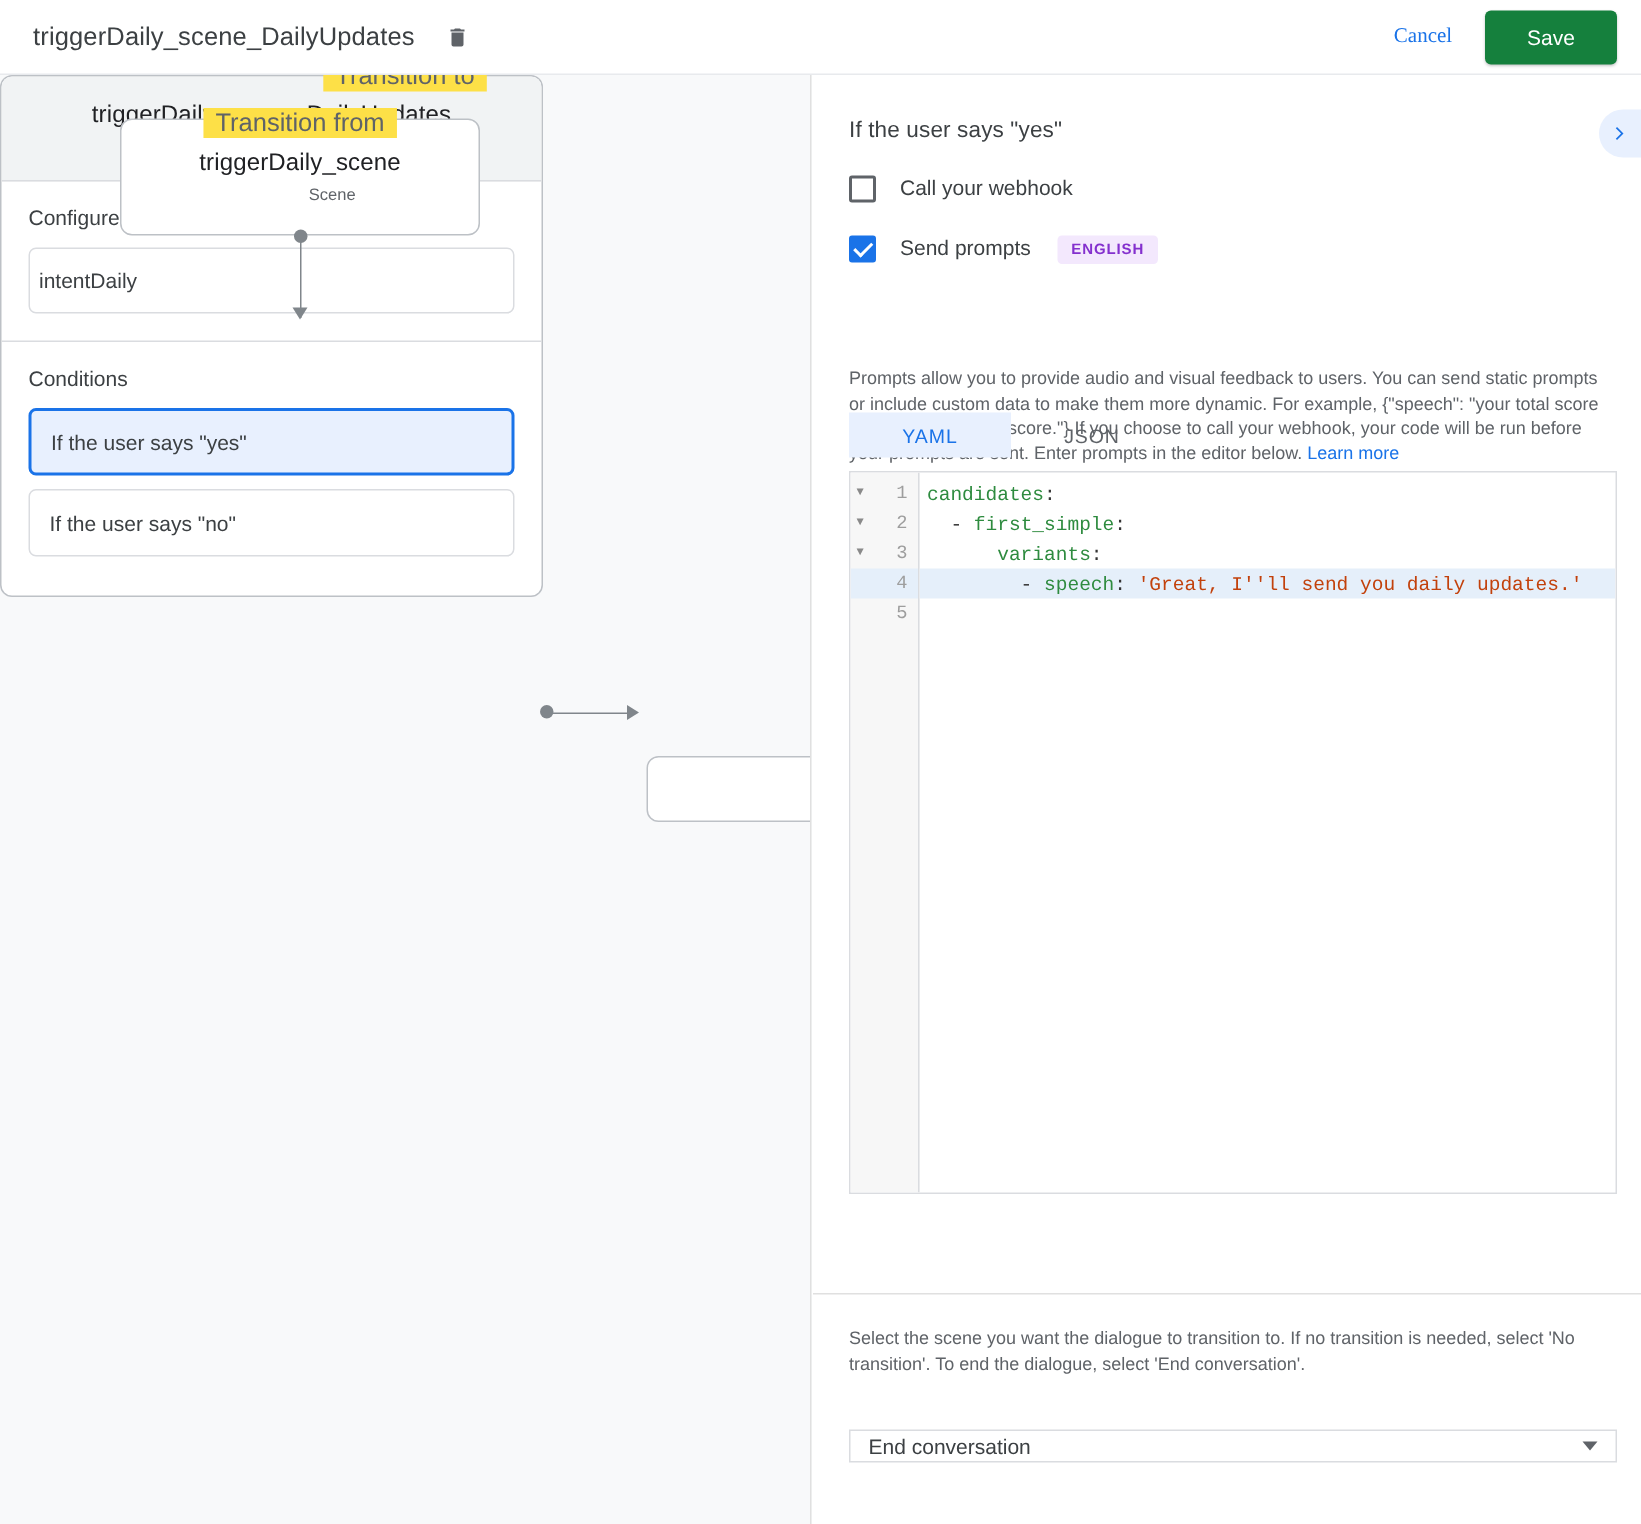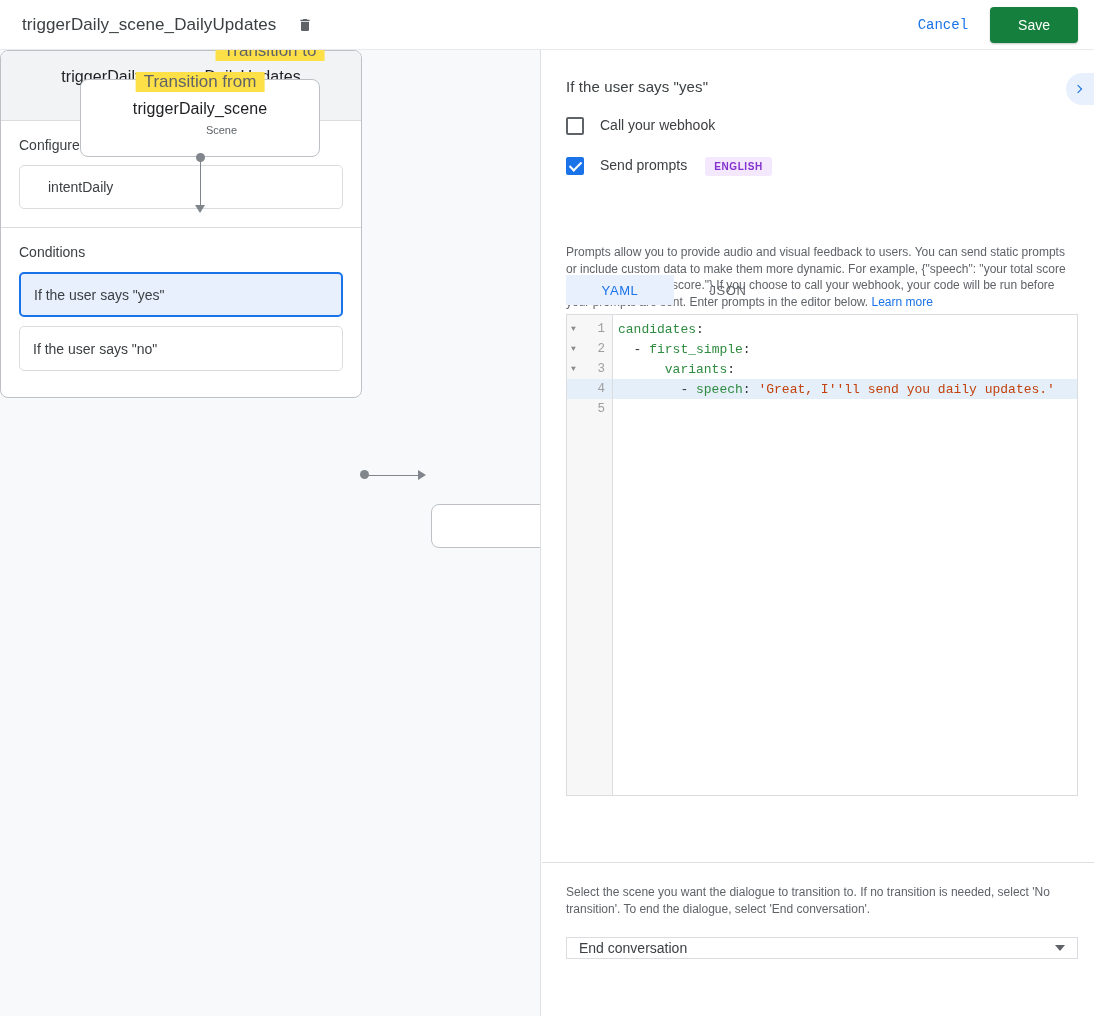--- a/index.html
+++ b/index.html
@@ -38,21 +38,21 @@
     padding-right: 16px;
     gap: 8px;
   }
   .cancel-btn {
     color: #1a73e8;
     font-size: 14px; font-weight: 500;
     padding: 9px 14px;
     border-radius: 4px;
     background: transparent; border: none;
     cursor: pointer;
-    font-family: Liberation Mono, monospace;
+    font-family: Liberation Serif, serif;
   }
   .save-btn {
     background: #15803d; color: #fff;
     font-size: 14px; font-weight: 500;
     padding: 10px 28px;
     border-radius: 4px; border: none;
     cursor: pointer;
     font-family: inherit;
     box-shadow: 0 1px 2px rgba(60,64,67,.3);
   }
@@ -144,21 +144,21 @@
   }
   .section-label {
     font-size: 14px; color: #3c4043;
     margin-bottom: 12px;
   }
   .field-box {
     height: 44px;
     border: 1px solid #dadce0;
     border-radius: 5px;
     display: flex; align-items: center;
-    padding: 0 28px;
+    padding: 0 6px;
     font-size: 14px; color: #3c4043;
     background: #fff;
     cursor: pointer;
   }
   .divider-h { height: 1px; background: #dadce0; }
   .cond-box {
     height: 45px;
     border: 1px solid #dadce0;
     border-radius: 5px;
     display: flex; align-items: center;
@@ -360,21 +360,21 @@
     width: 512px;
   }
   .trans-title {
     font-size: 16px; color: #3c4043;
     margin-bottom: 14px;
   }
   .trans-desc {
     font-size: 12px; line-height: 16.5px;
     color: #5f6368;
     width: 500px;
-    margin-bottom: 20px;
+    margin-bottom: 36px;
   }
   .select-box {
     width: 512px; height: 22px;
     border: 1px solid #dadce0;
     background: #fff;
     display: flex; align-items: center;
     padding: 0 12px;
     font-size: 14px; color: #3c4043;
     cursor: pointer;
   }

